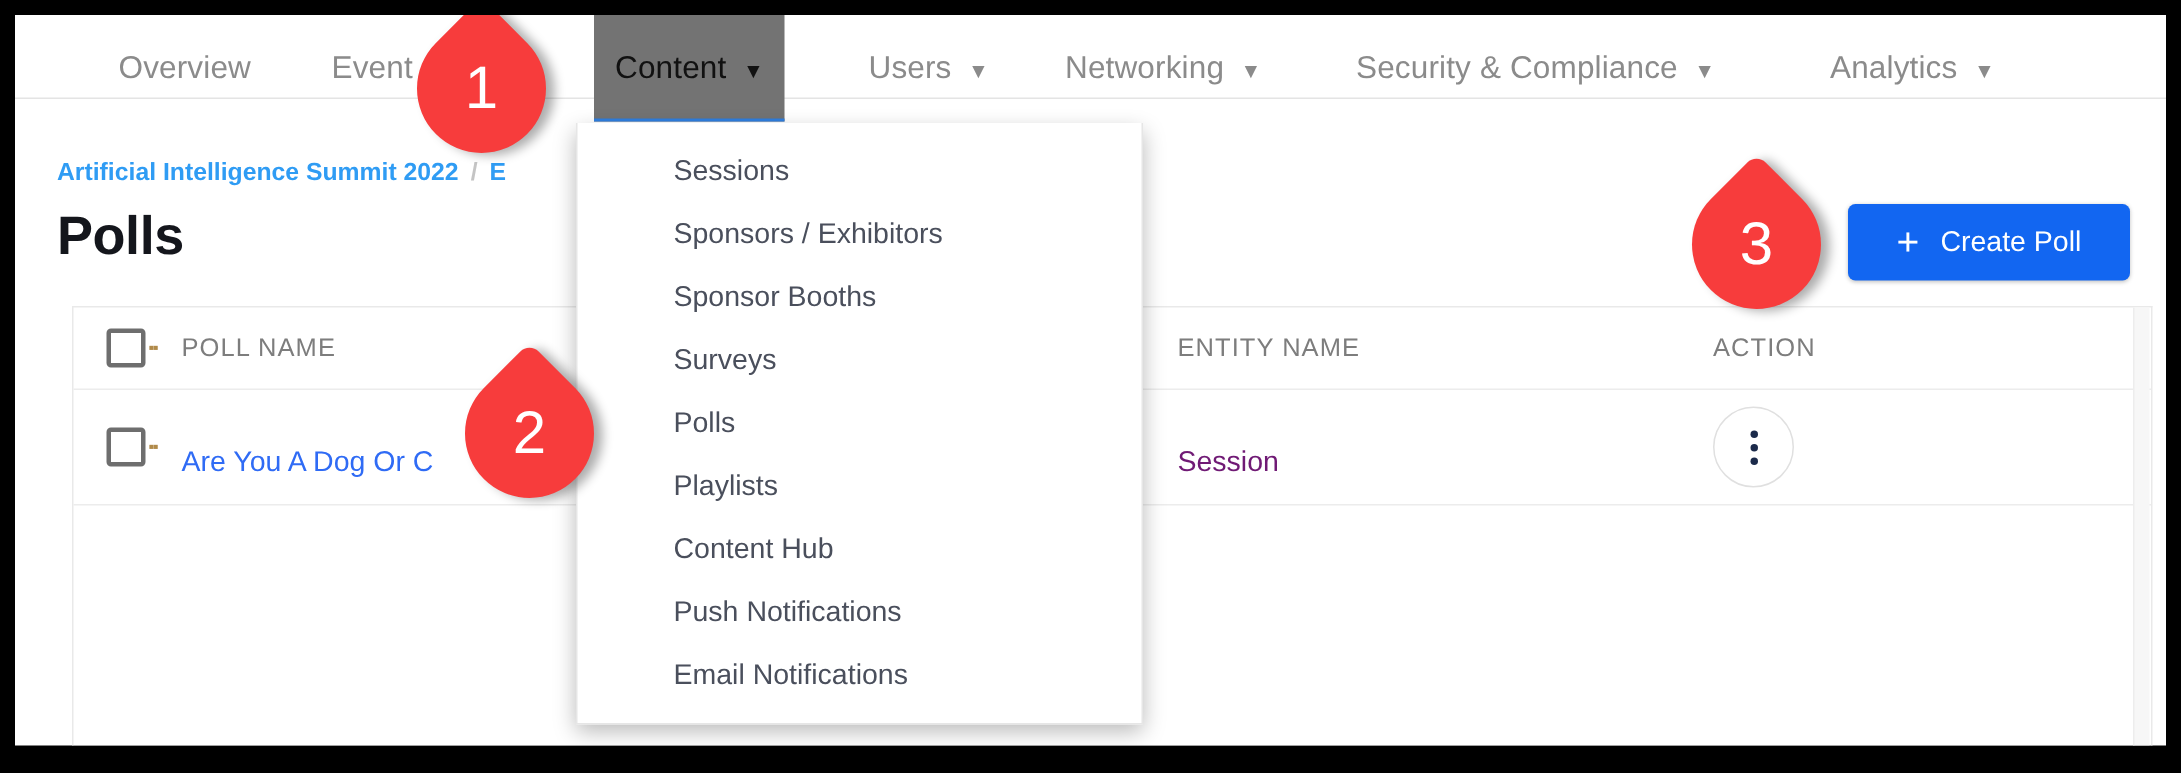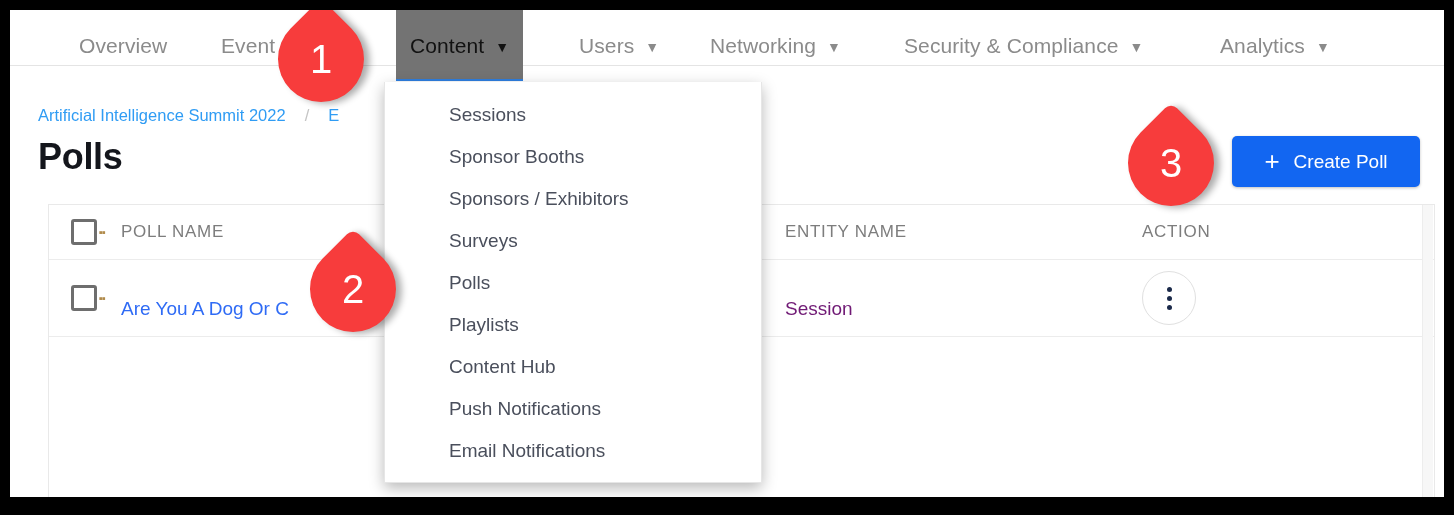--- a/index.html
+++ b/index.html
@@ -63,21 +63,22 @@
 
   
   #breadcrumb {
     position: absolute;
     left: 28px; top: 96px;
     font-size: 16.5px;
     color: #2f9cf4;
     white-space: nowrap;
     display: flex;
     align-items: center;
-    gap: 19px;
+    gap: 8px;
+    font-weight: bold;
   }
   #breadcrumb .crumb { cursor: pointer; }
   #breadcrumb .sep { color: #c4c4c4; }
 
   #page-title {
     position: absolute;
     left: 28px; top: 126px;
     font-size: 36px;
     font-weight: bold;
     color: #14161c;
@@ -314,24 +315,24 @@
     </div>
 
   </div>
   <div id="card-scroll-strip"></div>
 
   <div id="content-dropdown">
     <div class="menu-item">
       <span>Sessions</span>
     </div>
     <div class="menu-item">
+      <span>Sponsors / Exhibitors</span>
+    </div>
+    <div class="menu-item">
       <span>Sponsor Booths</span>
-    </div>
-    <div class="menu-item">
-      <span>Sponsors / Exhibitors</span>
     </div>
     <div class="menu-item">
       <span>Surveys</span>
     </div>
     <div class="menu-item">
       <span>Polls</span>
     </div>
     <div class="menu-item">
       <span>Playlists</span>
     </div>

